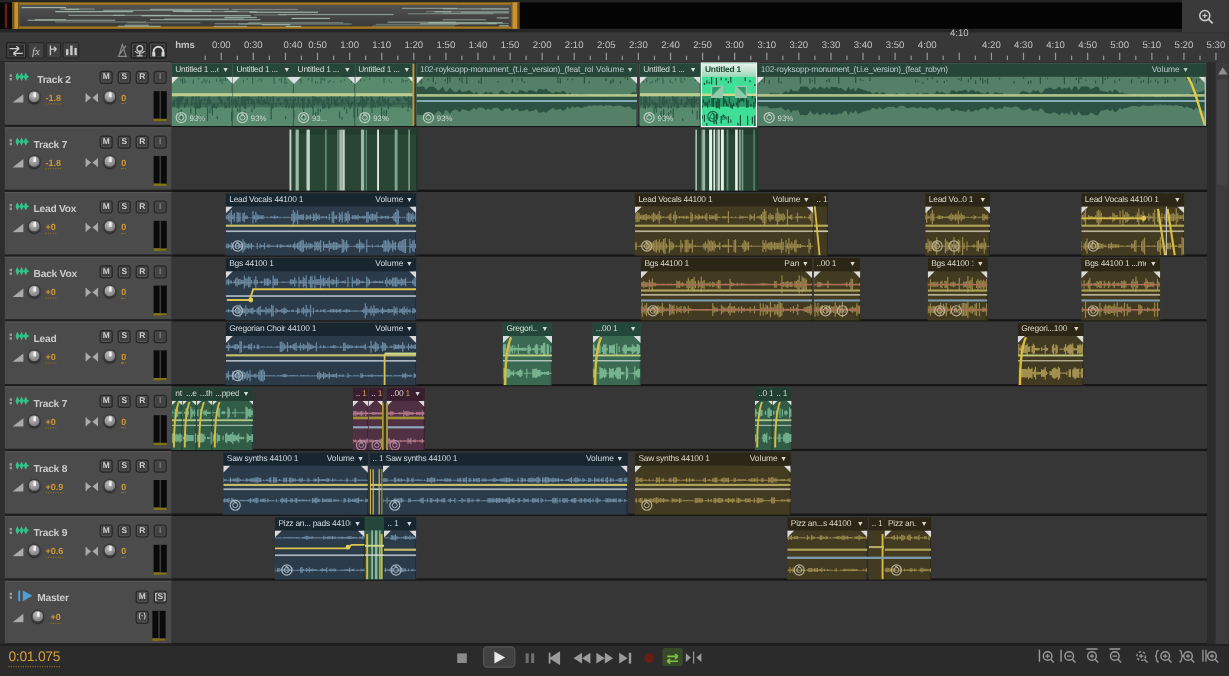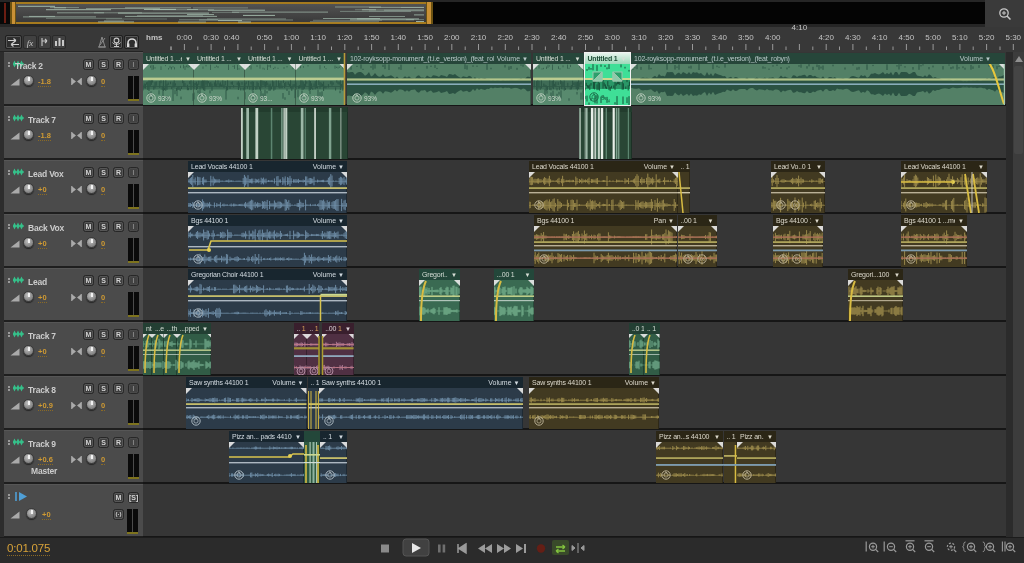--- a/index.html
+++ b/index.html
@@ -112,31 +112,31 @@
 <div class="abs" style="left:124px;top:35px;width:15px;height:14px;background:#2e2e2e;border:1px solid #1f1f1f;box-shadow:inset 0 0 0 1px #555;border-radius:2px"></div>
 <svg class="abs" style="left:126px;top:37px" width="12" height="11">
     <path d="M2 9V6a4 4 0 018 0v3" fill="none" stroke="#d8d8d8" stroke-width="1.6"></path>
     <rect x="1" y="6.5" width="2.4" height="3.5" fill="#d8d8d8"></rect>
     <rect x="8.6" y="6.5" width="2.4" height="3.5" fill="#d8d8d8"></rect>
   </svg>
 <div class="abs" style="left:143px;top:28px;width:881px;height:24px;background:#383838"></div>
 <div class="abs" style="left:146px;top:33px;font-size:8px;color:#c4c4c4;font-weight:bold">hms</div>
 <div class="abs" style="left:170.4px;top:33px;width:28px;text-align:center;font-size:8px;color:#c4c4c4">0:00</div>
 <div class="abs" style="left:197.1px;top:33px;width:28px;text-align:center;font-size:8px;color:#c4c4c4">0:30</div>
-<div class="abs" style="left:223.9px;top:33px;width:28px;text-align:left;font-size:8px;color:#c4c4c4">0:40</div>
+<div class="abs" style="left:223.9px;top:33px;width:28px;text-align:right;font-size:8px;color:#c4c4c4">0:40</div>
 <div class="abs" style="left:250.6px;top:33px;width:28px;text-align:center;font-size:8px;color:#c4c4c4">0:50</div>
 <div class="abs" style="left:277.4px;top:33px;width:28px;text-align:center;font-size:8px;color:#c4c4c4">1:00</div>
 <div class="abs" style="left:304.1px;top:33px;width:28px;text-align:center;font-size:8px;color:#c4c4c4">1:10</div>
 <div class="abs" style="left:330.8px;top:33px;width:28px;text-align:center;font-size:8px;color:#c4c4c4">1:20</div>
 <div class="abs" style="left:357.6px;top:33px;width:28px;text-align:center;font-size:8px;color:#c4c4c4">1:50</div>
 <div class="abs" style="left:384.3px;top:33px;width:28px;text-align:center;font-size:8px;color:#c4c4c4">1:40</div>
 <div class="abs" style="left:411.1px;top:33px;width:28px;text-align:center;font-size:8px;color:#c4c4c4">1:50</div>
 <div class="abs" style="left:437.8px;top:33px;width:28px;text-align:center;font-size:8px;color:#c4c4c4">2:00</div>
 <div class="abs" style="left:464.5px;top:33px;width:28px;text-align:center;font-size:8px;color:#c4c4c4">2:10</div>
-<div class="abs" style="left:491.3px;top:33px;width:28px;text-align:center;font-size:8px;color:#c4c4c4">2:20</div>
+<div class="abs" style="left:491.3px;top:33px;width:28px;text-align:center;font-size:8px;color:#c4c4c4">2:05</div>
 <div class="abs" style="left:518.0px;top:33px;width:28px;text-align:center;font-size:8px;color:#c4c4c4">2:30</div>
 <div class="abs" style="left:544.8px;top:33px;width:28px;text-align:center;font-size:8px;color:#c4c4c4">2:40</div>
 <div class="abs" style="left:571.5px;top:33px;width:28px;text-align:center;font-size:8px;color:#c4c4c4">2:50</div>
 <div class="abs" style="left:598.2px;top:33px;width:28px;text-align:center;font-size:8px;color:#c4c4c4">3:00</div>
 <div class="abs" style="left:625.0px;top:33px;width:28px;text-align:center;font-size:8px;color:#c4c4c4">3:10</div>
 <div class="abs" style="left:651.7px;top:33px;width:28px;text-align:center;font-size:8px;color:#c4c4c4">3:20</div>
 <div class="abs" style="left:678.5px;top:33px;width:28px;text-align:center;font-size:8px;color:#c4c4c4">3:30</div>
 <div class="abs" style="left:705.2px;top:33px;width:28px;text-align:center;font-size:8px;color:#c4c4c4">3:40</div>
 <div class="abs" style="left:731.9px;top:33px;width:28px;text-align:center;font-size:8px;color:#c4c4c4">3:50</div>
 <div class="abs" style="left:758.7px;top:33px;width:28px;text-align:center;font-size:8px;color:#c4c4c4">4:00</div>
@@ -178,21 +178,21 @@
   </svg>
 <div class="abs" style="left:1014px;top:66px;width:9px;height:88px;background:#454545;border-radius:2px"></div>
 <div class="grip" style="left:8px;top:62px"></div>
 <div class="grip" style="left:8px;top:65px"></div>
 <svg class="abs" style="left:13px;top:60px" width="12" height="8">
     <path d="M0 4h11" stroke="#35c08a" stroke-width="1.2"></path>
     <path d="M1.5 0.5l1.8 3.5l-1.8 3.5l-1.8-3.5Z" fill="#35c08a"></path>
     <path d="M5 0.5l1.8 3.5l-1.8 3.5l-1.8-3.5Z" fill="#35c08a"></path>
     <path d="M8.5 0.5l1.8 3.5l-1.8 3.5l-1.8-3.5Z" fill="#35c08a"></path>
   </svg>
-<div class="tname" style="left:15px;top:61px">Track 2</div>
+<div class="tname" style="left:31px;top:61px">Track 2</div>
 <div class="mbtn" style="left:83px;top:59px">M</div>
 <div class="mbtn" style="left:98px;top:59px">S</div>
 <div class="mbtn" style="left:113px;top:59px">R</div>
 <div class="mbtn dim" style="left:128px;top:59px">I</div>
 <svg class="abs" style="left:10px;top:78px" width="10" height="8">
     <path d="M0.5 7.5L9.5 7.5L9.5 0.5Z" fill="#aaa"></path>
   </svg>
 <div class="knob" style="left:23px;top:75px"></div>
 <div class="val" style="left:38px;top:77px">-1.8</div>
 <svg class="abs" style="left:71px;top:77px" width="11" height="9">
@@ -376,21 +376,21 @@
   </svg>
 <div class="knob" style="left:86px;top:453px"></div>
 <div class="val" style="left:101px;top:455px">0</div>
 <div class="vu" style="left:128px;top:454px;height:25px"></div>
 <div class="grip" style="left:8px;top:494px"></div>
 <div class="grip" style="left:8px;top:497px"></div>
 <svg class="abs" style="left:14px;top:491px" width="16" height="11">
     <path d="M2 1v9" stroke="#4f9fd6" stroke-width="1.6"></path>
     <path d="M5 1l8 4.5L5 10Z" fill="#4f9fd6"></path>
   </svg>
-<div class="tname" style="left:31px;top:466px">Master</div>
+<div class="tname" style="left:31px;top:493px">Master</div>
 <div class="mbtn" style="left:113px;top:492px">M</div>
 <div class="mbtn" style="left:128px;top:492px;font-size:7px">[S]</div>
 <div class="mbtn" style="left:113px;top:509px;font-size:6px">(·)</div>
 <svg class="abs" style="left:10px;top:511px" width="10" height="8">
     <path d="M0.5 7.5L9.5 7.5L9.5 0.5Z" fill="#aaa"></path>
   </svg>
 <div class="knob" style="left:26px;top:508px"></div>
 <div class="val" style="left:42px;top:510px">+0</div>
 <div class="vu" style="left:127px;top:509px;height:25px"></div>
 <div class="clip" style="left:143px;top:53px;width:51px;height:52px;background:#588a6e;box-shadow:inset -1px 0 0 rgba(0,0,0,0.3);">

